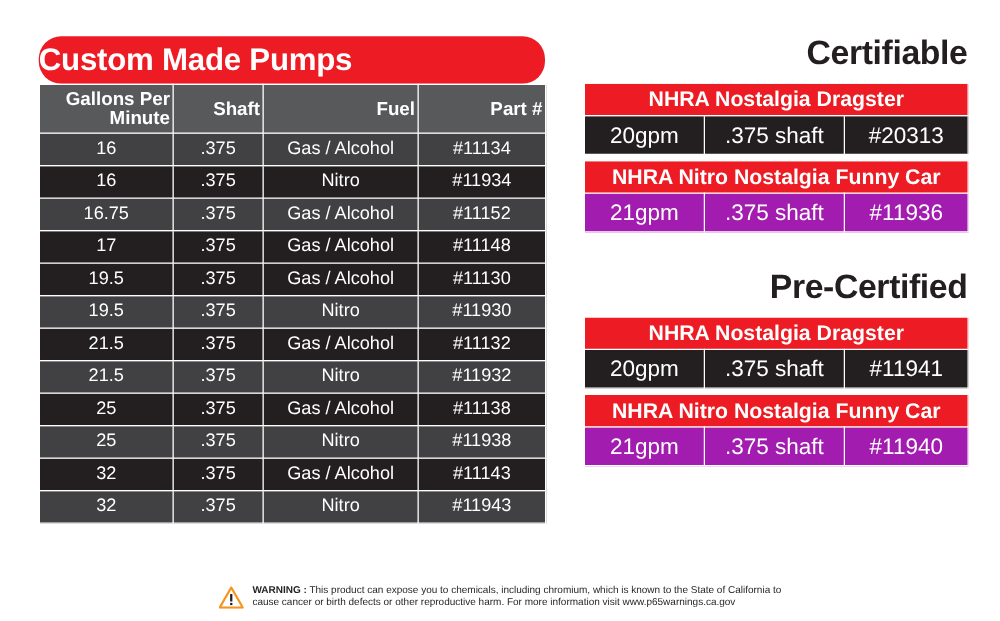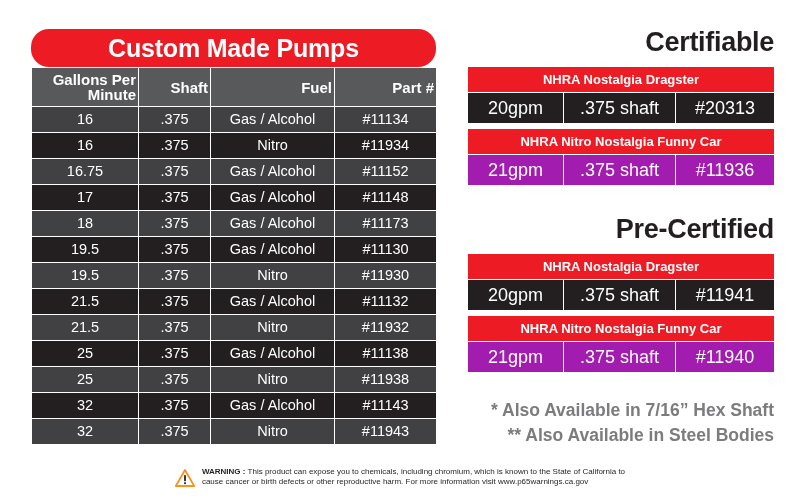--- a/index.html
+++ b/index.html
@@ -23,21 +23,21 @@
   
   .left-block {
     position: absolute;
     left: 31px;
     top: 29px;
     width: 405px;
   }
   .left-title {
     background: #ed1c24;
     color: #ffffff;
-    text-align: center;
+    text-align: left;
     font-weight: bold;
     font-size: 25px;
     line-height: 38px;
     height: 38px;
     letter-spacing: -0.2px;
     border-radius: 18px;
   }
   table.left-table {
     border-collapse: collapse;
     width: 405px;
@@ -91,21 +91,21 @@
   }
   table.right-table {
     border-collapse: collapse;
     width: 307px;
     table-layout: fixed;
     margin-bottom: 4px;
   }
   table.right-table th {
     background: #ed1c24;
     color: #ffffff;
-    font-size: 13px;
+    font-size: 17px;
     font-weight: bold;
     text-align: center;
     height: 25px;
     border: 1px solid #ffffff;
     padding: 0 2px;
   }
   table.right-table td {
     color: #ffffff;
     font-size: 18px;
     text-align: center;
@@ -192,26 +192,20 @@
           <td>.375</td>
           <td>Gas / Alcohol</td>
           <td>#11152</td>
         </tr>
         <tr class="band-b">
           <td>17</td>
           <td>.375</td>
           <td>Gas / Alcohol</td>
           <td>#11148</td>
         </tr>
-        <tr class="band-a">
-          <td>18</td>
-          <td>.375</td>
-          <td>Gas / Alcohol</td>
-          <td>#11173</td>
-        </tr>
         <tr class="band-b">
           <td>19.5</td>
           <td>.375</td>
           <td>Gas / Alcohol</td>
           <td>#11130</td>
         </tr>
         <tr class="band-a">
           <td>19.5</td>
           <td>.375</td>
           <td>Nitro</td>
@@ -328,24 +322,20 @@
         <th colspan="3">NHRA Nitro Nostalgia Funny Car</th>
       </tr>
       <tr class="row-grey">
         <td>21gpm</td>
         <td>.375 shaft</td>
         <td>#11940</td>
       </tr>
     </tbody>
       </table>
 
-    <div class="notes">
-      <div>* Also Available in 7/16” Hex Shaft</div>
-      <div>** Also Available in Steel Bodies</div>
-    </div>
   </div>
 
   <div class="warning">
     <svg class="warning-triangle" viewBox="0 0 20 18">
       <polygon points="10,1 19.2,17 0.8,17" fill="#ffffff" stroke="#f7941e" stroke-width="1.8" stroke-linejoin="round"></polygon>
       <rect x="9.1" y="6.2" width="1.8" height="6" fill="#231f20"></rect>
       <rect x="9.1" y="13.3" width="1.8" height="1.8" fill="#231f20"></rect>
     </svg>
     <div class="warning-text">
       <span style="font-weight: bold;">WARNING :</span><span> This product can expose you to chemicals, including chromium, which is known to the State of California to</span><br>

